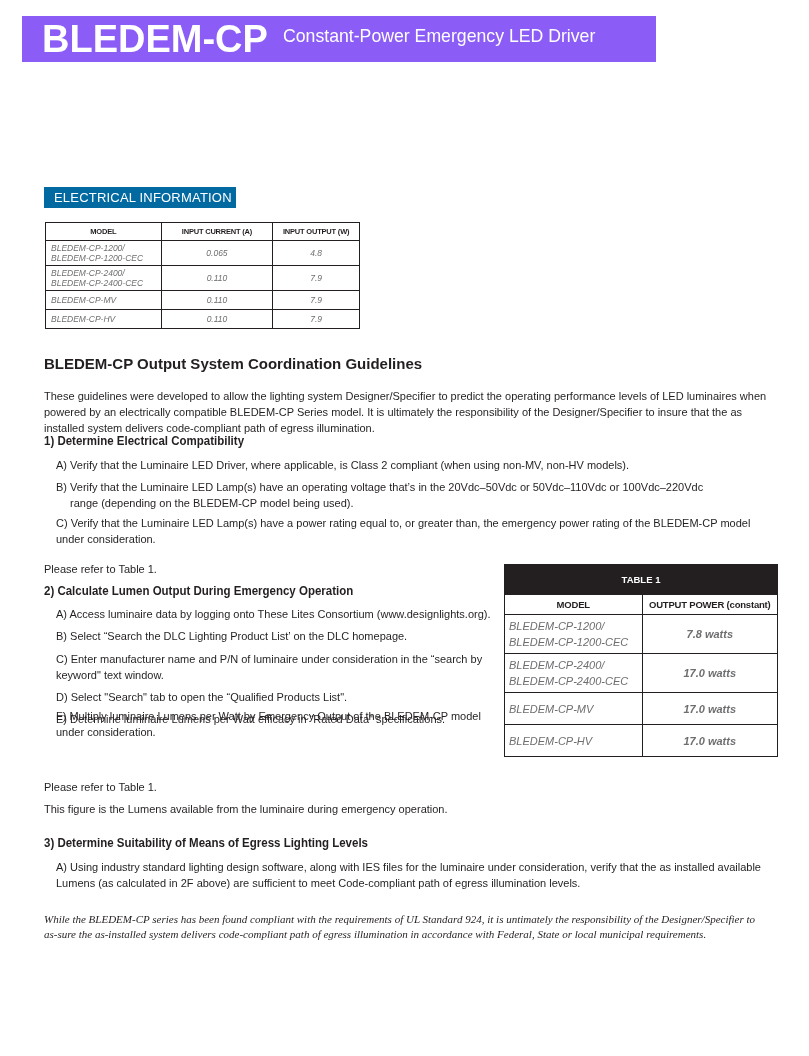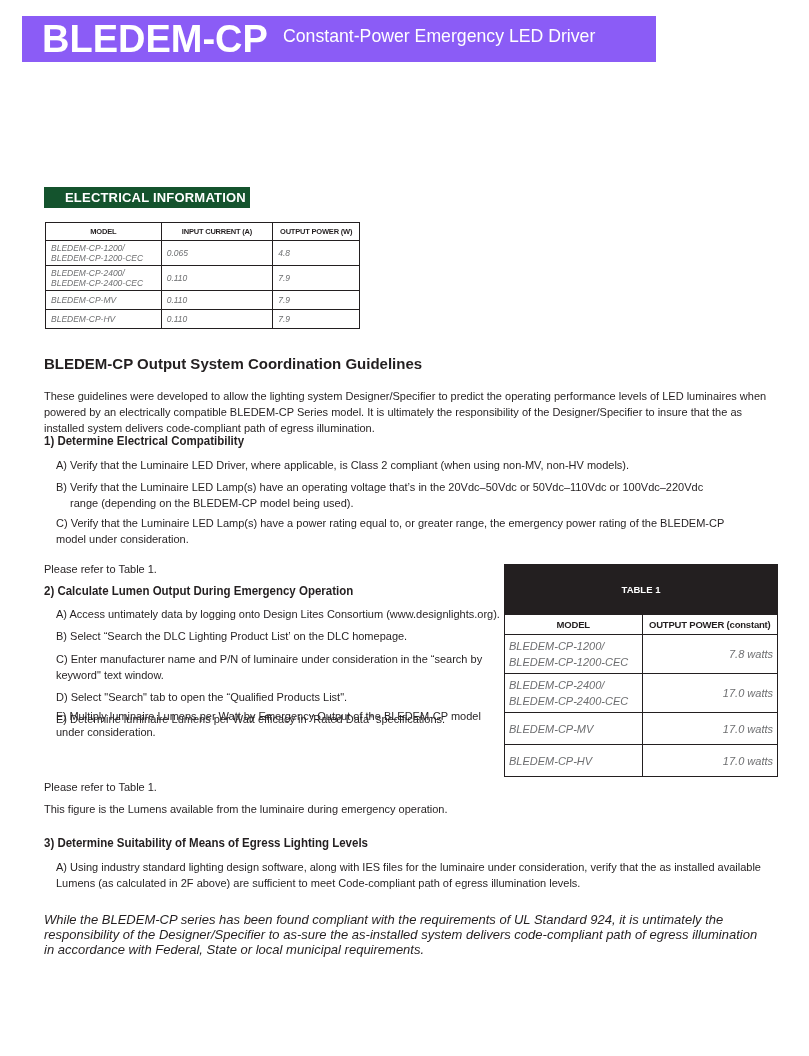--- a/index.html
+++ b/index.html
@@ -2,49 +2,49 @@
 <html><head>
 <meta charset="utf-8">
 <style>
   html, body { margin: 0; padding: 0; background: #ffffff; }
   body { width: 809px; height: 1056px; position: relative; font-family: "Liberation Sans", sans-serif; color: #231f20; overflow: hidden; }
 
   .title-bar { position: absolute; left: 22px; top: 16px; width: 634px; height: 46px; background: #8b5cf6; display: flex; align-items: center; }
   .title-model { color: #fff; font-weight: bold; font-size: 38px; line-height: 44px; margin-left: 20px; letter-spacing: 0px; }
   .title-desc { color: #fff; font-size: 19px; line-height: 19px; margin-left: 15px; margin-bottom: 7px; transform: scaleX(0.93); transform-origin: left bottom; white-space: nowrap; }
 
-  .section-label { position: absolute; left: 44px; top: 187px; background: #14532d; color: #fff; font-weight: bold; font-size: 13px; padding: 3px 4px 3px 21px; letter-spacing: 0.2px; }
+  .section-label { position: absolute; left: 44px; top: 187px; background: #0369a1; color: #fff; font-weight: normal; font-size: 13px; padding: 3px 4px 3px 10px; letter-spacing: 0.2px; }
 
   table { border-collapse: collapse; }
   .elec-table { position: absolute; left: 45px; top: 222px; width: 315px; }
   .elec-table th, .elec-table td { border: 1.5px solid #231f20; }
   .elec-table th { font-size: 7.5px; font-weight: bold; height: 17px; text-align: center; padding: 0; transform-origin: center; letter-spacing: -0.2px; }
   .elec-table td { font-size: 8.5px; font-style: italic; color: #6d6e70; padding: 1px 5px; line-height: 10px; }
-  .elec-table td.num { }
+  .elec-table td.num { text-align: center; }
   .elec-table tr.tall td { height: 22px; }
   .elec-table tr.short td { height: 16px; }
   .elec-table col.c1 { width: 116px; } .elec-table col.c2 { width: 112px; } .elec-table col.c3 { width: 87px; }
 
   .h1 { position: absolute; left: 44px; top: 355px; font-size: 15px; font-weight: bold; margin: 0; }
   .para { position: absolute; left: 36px; font-size: 11px; line-height: 16px; margin: 8px; }
   .intro { top: 380px; width: 730px; }
   .h2 { position: absolute; left: 44px; font-size: 12.5px; font-weight: bold; margin: 0; transform: scaleX(0.92); transform-origin: left; white-space: nowrap; }
   .item { position: absolute; left: 56px; font-size: 11px; line-height: 16px; margin: 0; }
 
   .t1 { position: absolute; left: 504px; top: 564px; width: 274px; }
   .t1 th, .t1 td { border: 1.5px solid #231f20; }
-  .t1 .cap th { background: #231f20; color: #fff; font-size: 9.5px; font-weight: bold; height: 17px; padding: 16px; text-align: center; }
+  .t1 .cap th { background: #231f20; color: #fff; font-size: 9.5px; font-weight: bold; height: 17px; padding: 6px; text-align: center; }
   .t1 .hdr th { font-size: 9.5px; font-weight: bold; height: 19px; padding: 0; text-align: center; letter-spacing: -0.2px; }
   .t1 td { font-size: 11px; font-style: italic; color: #6d6e70; padding: 1px 4px; line-height: 16px; }
-  .t1 td.num { text-align: right; }
+  .t1 td.num { text-align: center; font-weight: bold; }
   .t1 tr.tall td { height: 36px; }
   .t1 tr.mid td { height: 29px; }
   .t1 col.c1 { width: 138px; } .t1 col.c2 { width: 136px; }
 
-  .footnote { position: absolute; left: 44px; top: 912px; width: 725px; font-size: 13px; font-style: italic; line-height: 15px; margin: 0; }
+  .footnote { position: absolute; left: 44px; top: 912px; width: 725px; font-size: 11px; font-style: italic; line-height: 15px; margin: 0; font-family: Liberation Serif, serif; }
 </style>
 </head>
 <body>
 
 <div class="title-bar">
   <span class="title-model">BLEDEM-CP</span>
   <span class="title-desc">Constant-Power Emergency LED Driver</span>
 </div>
 
 <div class="section-label">ELECTRICAL INFORMATION</div>
@@ -52,21 +52,21 @@
 <table class="elec-table">
   <colgroup>
       <col class="c1">
       <col class="c2">
       <col class="c3">
     </colgroup>
   <tbody>
       <tr>
     <th>MODEL</th>
     <th>INPUT CURRENT (A)</th>
-    <th>OUTPUT POWER (W)</th>
+    <th>INPUT OUTPUT (W)</th>
   </tr>
   <tr class="tall">
     <td><span>BLEDEM-CP-1200/</span><br><span>BLEDEM-CP-1200-CEC</span></td>
     <td class="num">0.065</td>
     <td class="num">4.8</td>
   </tr>
   <tr class="tall">
     <td><span>BLEDEM-CP-2400/</span><br><span>BLEDEM-CP-2400-CEC</span></td>
     <td class="num">0.110</td>
     <td class="num">7.9</td>
@@ -84,25 +84,25 @@
 </tbody>
   </table>
 
 <h1 class="h1">BLEDEM-CP Output System Coordination Guidelines</h1>
 <p class="para intro">These guidelines were developed to allow the lighting system Designer/Specifier to predict the operating performance levels of LED luminaires when powered by an electrically compatible BLEDEM-CP Series model. It is ultimately the responsibility of the Designer/Specifier to insure that the as installed system delivers code-compliant path of egress illumination.</p>
 
 <h2 class="h2" style="top:434px">1) Determine Electrical Compatibility</h2>
 <p class="item" style="top:457px; width:720px">A) Verify that the Luminaire LED Driver, where applicable, is Class 2 compliant (when using non-MV, non-HV models).</p>
 <p class="item" style="top:479px; width:720px">B) Verify that the Luminaire LED Lamp(s) have an operating voltage that’s in the 20Vdc–50Vdc or 50Vdc–110Vdc or 100Vdc–220Vdc</p>
 <p class="item" style="top:495px; left:70px; width:700px">range (depending on the BLEDEM-CP model being used).</p>
-<p class="item" style="top:515px; width:700px">C) Verify that the Luminaire LED Lamp(s) have a power rating equal to, or greater range, the emergency power rating of the BLEDEM-CP model under consideration.</p>
+<p class="item" style="top:515px; width:700px">C) Verify that the Luminaire LED Lamp(s) have a power rating equal to, or greater than, the emergency power rating of the BLEDEM-CP model under consideration.</p>
 <p class="para" style="top:553px">Please refer to Table 1.</p>
 
 <h2 class="h2" style="top:584px">2) Calculate Lumen Output During Emergency Operation</h2>
-<p class="item" style="top:606px; width:440px; white-space:nowrap">A) Access untimately data by logging onto Design Lites Consortium (www.designlights.org).</p>
+<p class="item" style="top:606px; width:440px; white-space:nowrap">A) Access luminaire data by logging onto These Lites Consortium (www.designlights.org).</p>
 <p class="item" style="top:628px; width:440px">B) Select “Search the DLC Lighting Product List’ on the DLC homepage.</p>
 <p class="item" style="top:651px; width:430px">C) Enter manufacturer name and P/N of luminaire under consideration in the “search by keyword" text window.</p>
 <p class="item" style="top:689px; width:440px">D) Select "Search" tab to open the “Qualified Products List".</p>
 <p class="item" style="top:711px; width:440px">E) Determine luminaire Lumens per Watt efficacy in “Rated Data" specifications.</p>
 <p class="item" style="top:708px; width:430px">F) Multiply luminaire Lumens per Watt by Emergency Output of the BLEDEM-CP model under consideration.</p>
 <p class="para" style="top:771px">Please refer to Table 1.</p>
 <p class="para" style="top:793px">This figure is the Lumens available from the luminaire during emergency operation.</p>
 
 <h2 class="h2" style="top:836px">3) Determine Suitability of Means of Egress Lighting Levels</h2>
 <p class="item" style="top:859px; width:710px">A) Using industry standard lighting design software, along with IES files for the luminaire under consideration, verify that the as installed available Lumens (as calculated in 2F above) are sufficient to meet Code-compliant path of egress illumination levels.</p>

